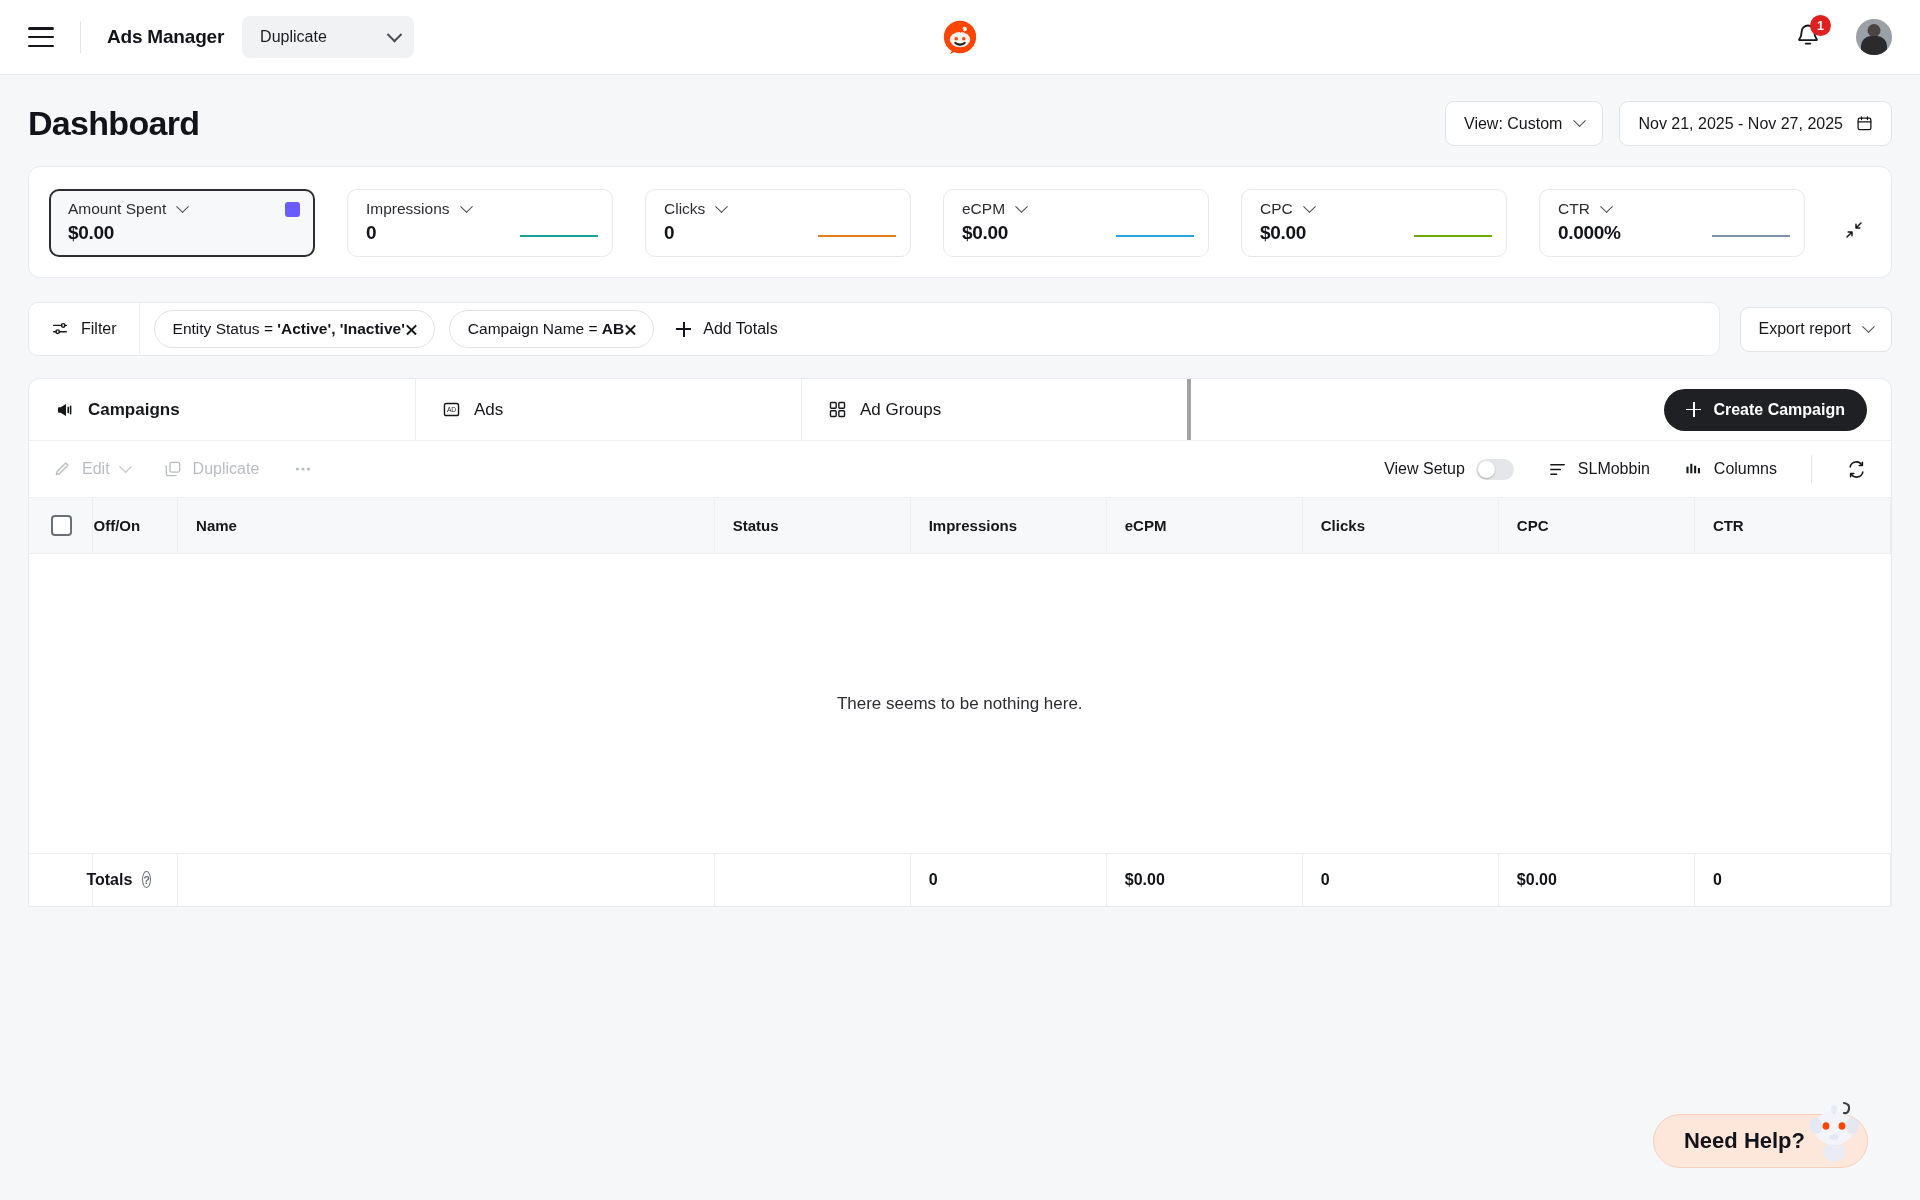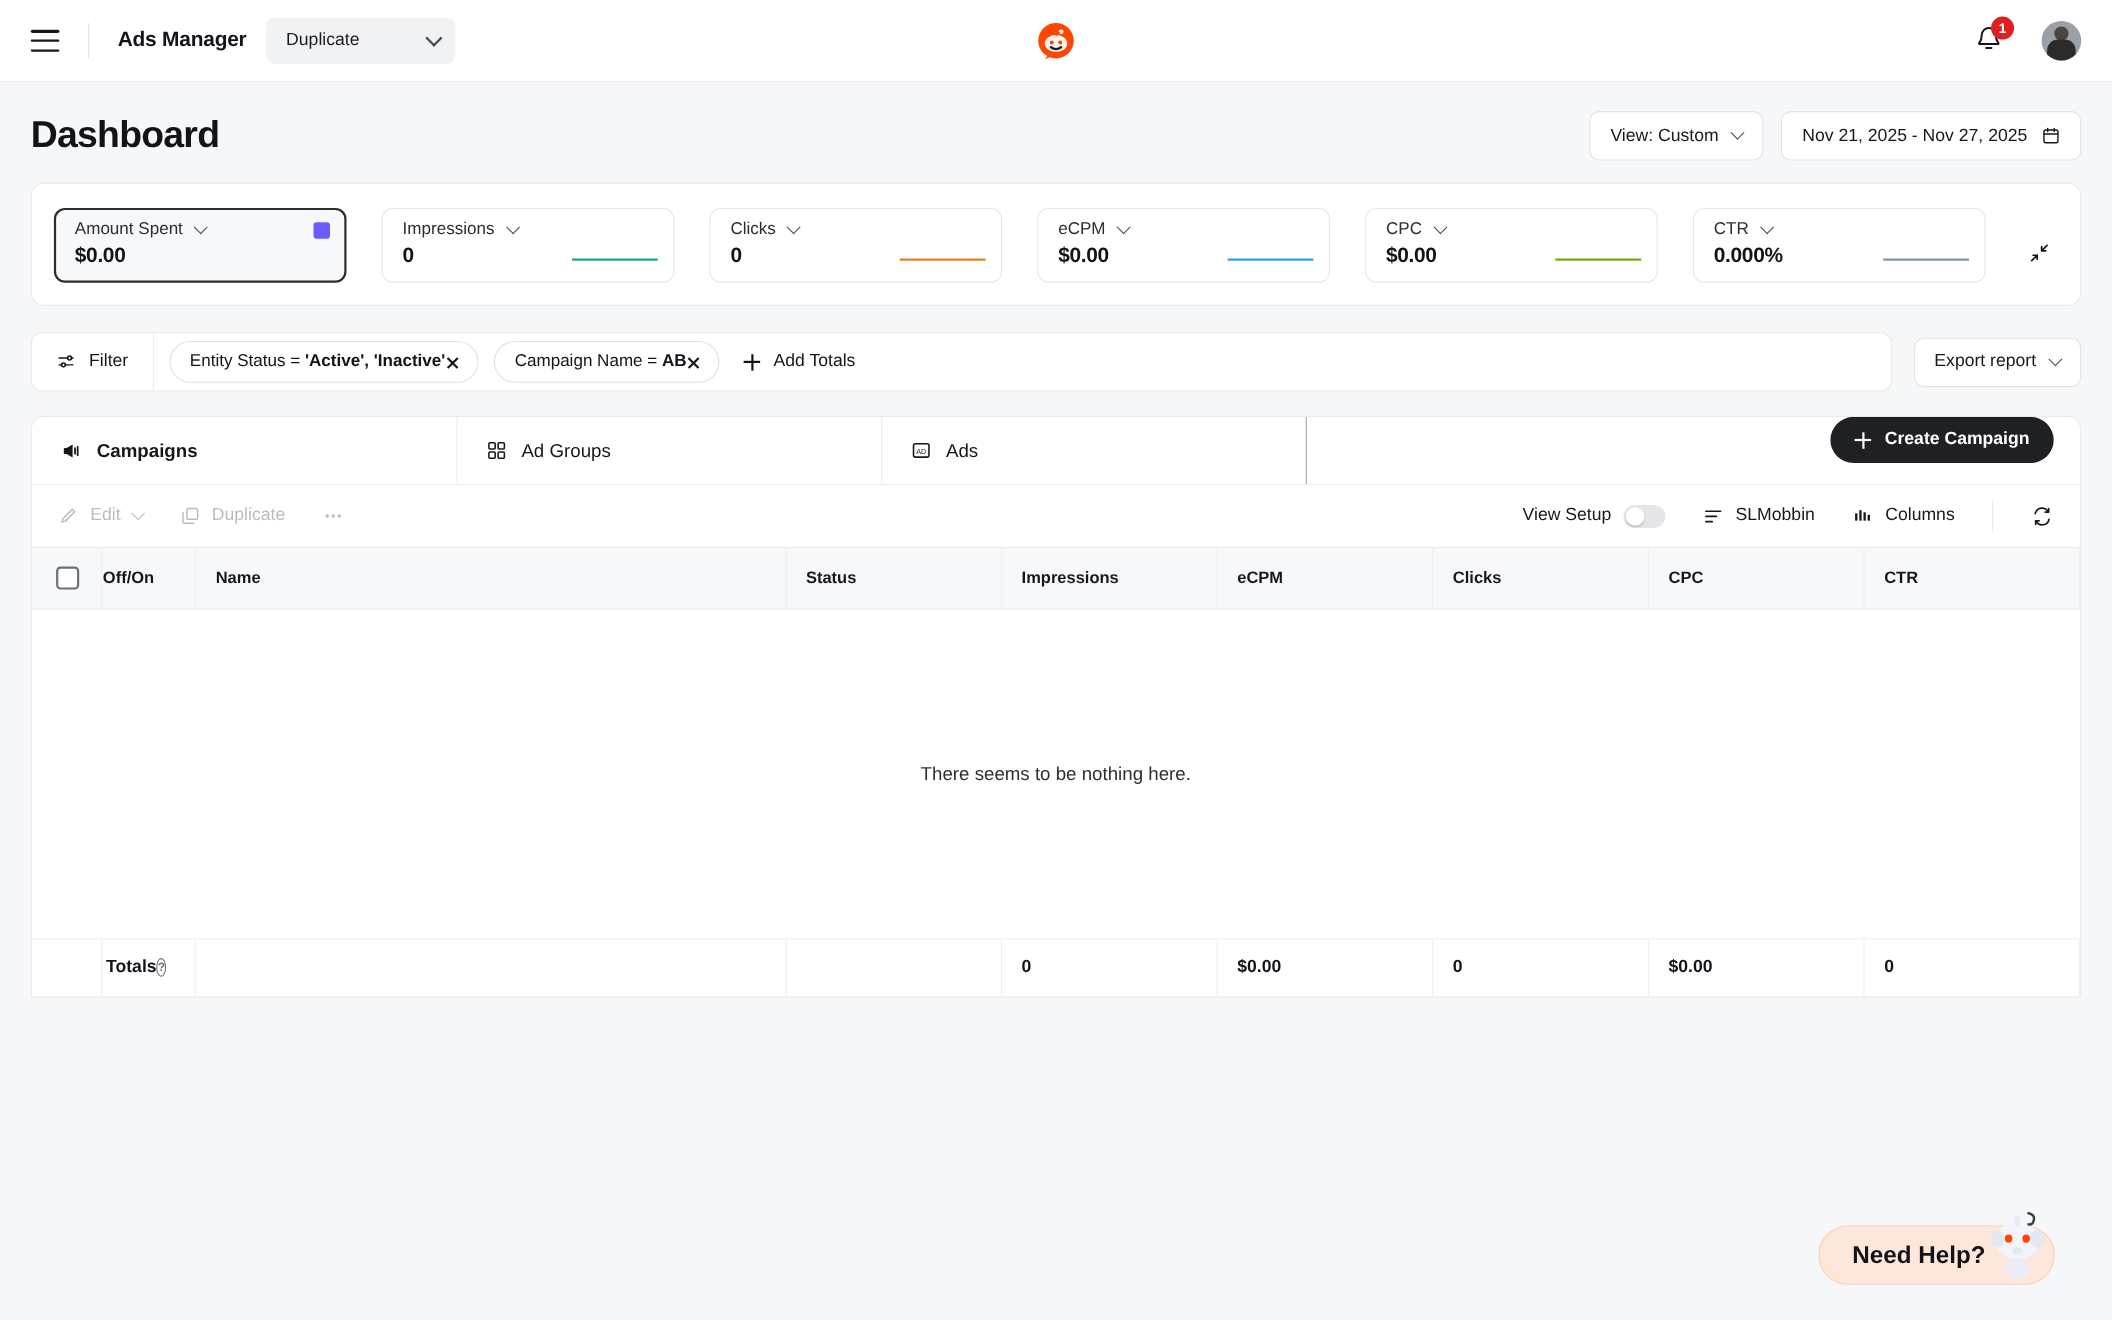--- a/index.html
+++ b/index.html
@@ -134,22 +134,22 @@
     border: 1px solid #e8eaed; border-radius: 12px 12px 0 0;
     overflow: hidden;
   }
   .tabs { display: flex; align-items: stretch; border-bottom: 1px solid #eceef0; height: 62px; }
   .tab {
     display: flex; align-items: center; gap: 13px; font-size: 17px;
     padding: 0 26px; cursor: pointer; color: #16171a; min-width: 386px;
   }
   .tab:not(:first-child) { border-left: 1px solid #eceef0; }
   .tab.active { font-weight: 700; min-width: 386px; }
-  .tabs-spacer { flex: 1; border-left: 1px solid #a3a3a3; display:flex;
-    align-items:flex-start; justify-content:flex-end; padding-right: 24px; }
+  .tabs-spacer { flex: 1; border-left: 4px solid #a3a3a3; display:flex;
+    align-items:center; justify-content:flex-end; padding-right: 24px; }
   .create-btn {
     height: 42px; background: #1f2023; color: #fff; border-radius: 21px;
     display: flex; align-items: center; gap: 12px; padding: 0 22px;
     font-size: 16px; font-weight: 700; cursor: pointer;
   }
 
   .toolbar { height: 56px; display: flex; align-items: center; padding: 0 24px; }
   .tb-item { display: flex; align-items: center; gap: 11px; font-size: 16px;
     cursor: pointer; color: #16171a; }
   .tb-item.disabled { color: #b9bdc2; cursor: default; }
@@ -173,21 +173,21 @@
   th.c-name  { width: 520px; }
   th.c-m     { width: 190px; }
   .chkbox { width: 21px; height: 21px; border: 2px solid #6b6f76; border-radius: 4px;
     background: #fff; cursor: pointer; }
   .empty-row td { height: 300px; text-align: center; font-size: 17px; color: #2b2d31;
     border-bottom: 1px solid #eceef0; }
   .totals-row td {
     height: 52px; font-size: 16px; font-weight: 700; padding: 0 18px;
     border-right: 1px solid #eceef0;
   }
-  .totals-label { display: flex; align-items: center; justify-content: flex-end;
+  .totals-label { display: flex; align-items: center; gap: 10px; justify-content: flex-end;
     padding-right: 8px; }
   .qmark { width: 17px; height: 17px; border-radius: 50%; border: 1.4px solid #6b6f76;
     font-size: 11px; font-weight: 700; color: #6b6f76; display:flex;
     align-items:center; justify-content:center; }
 
   
   .needhelp {
     position: fixed; right: 52px; bottom: 32px;
     height: 54px; background: #fde6da; border: 1px solid #f9cfba;
     border-radius: 27px; display: flex; align-items: center;
@@ -376,33 +376,33 @@
   <div class="tabs">
     <div class="tab active">
       <svg width="20" height="20" viewBox="0 0 20 20" fill="none">
         <path d="M3 8.2v3.6a1 1 0 001 1h1.6L11 16V4L5.6 7.2H4a1 1 0 00-1 1z" fill="#16171a"></path>
         <path d="M13.2 7.4v5.2M15.6 6.2v7.6" stroke="#16171a" stroke-width="1.6" stroke-linecap="round"></path>
       </svg>
       <span>Campaigns</span>
     </div>
     <div class="tab">
       <svg width="19" height="19" viewBox="0 0 20 20" fill="none">
+        <rect x="2.6" y="3.6" width="14.8" height="12.8" rx="2" stroke="#16171a" stroke-width="1.5"></rect>
+        <text x="10" y="13" font-size="7" font-family="Liberation Sans, sans-serif" fill="#16171a" text-anchor="middle">AD</text>
+      </svg>
+      <span>Ads</span>
+    </div>
+    <div class="tab">
+      <svg width="19" height="19" viewBox="0 0 20 20" fill="none">
         <rect x="2.6" y="2.6" width="6" height="6" rx="1" stroke="#16171a" stroke-width="1.5"></rect>
         <rect x="11.4" y="2.6" width="6" height="6" rx="1" stroke="#16171a" stroke-width="1.5"></rect>
         <rect x="2.6" y="11.4" width="6" height="6" rx="1" stroke="#16171a" stroke-width="1.5"></rect>
         <rect x="11.4" y="11.4" width="6" height="6" rx="1" stroke="#16171a" stroke-width="1.5"></rect>
       </svg>
       <span>Ad Groups</span>
-    </div>
-    <div class="tab">
-      <svg width="19" height="19" viewBox="0 0 20 20" fill="none">
-        <rect x="2.6" y="3.6" width="14.8" height="12.8" rx="2" stroke="#16171a" stroke-width="1.5"></rect>
-        <text x="10" y="13" font-size="7" font-family="Liberation Sans, sans-serif" fill="#16171a" text-anchor="middle">AD</text>
-      </svg>
-      <span>Ads</span>
     </div>
     <div class="tabs-spacer">
       <div class="create-btn">
         <span class="plus" style="color:#fff"></span>
         <span>Create Campaign</span>
       </div>
     </div>
   </div>
 
   <div class="toolbar">

